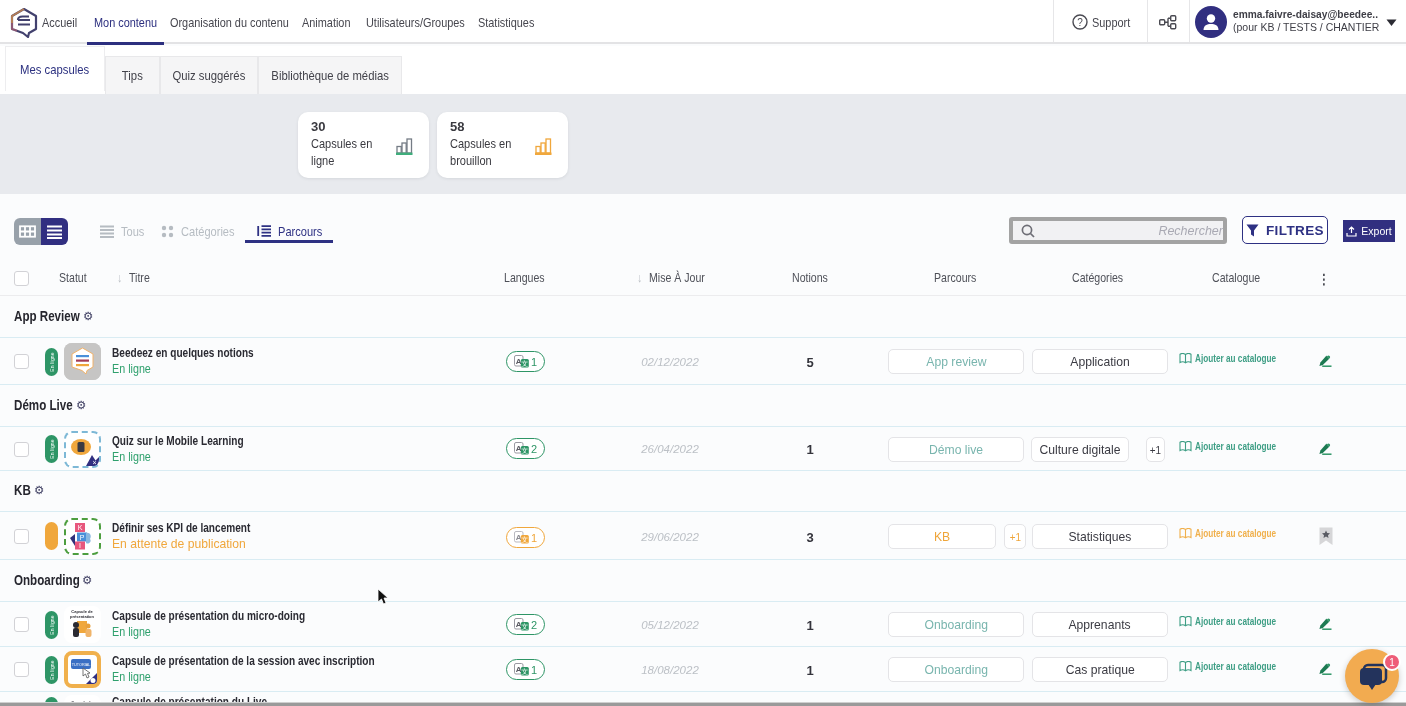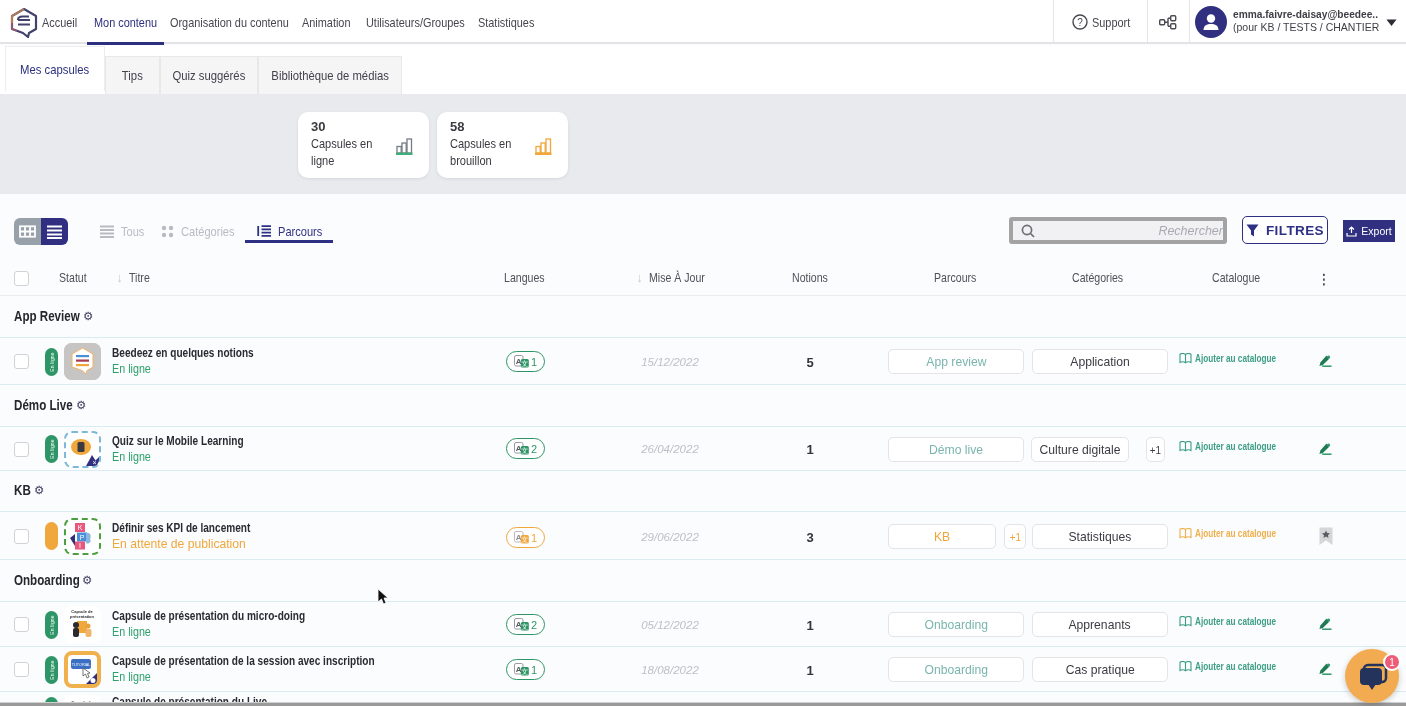--- a/index.html
+++ b/index.html
@@ -253,21 +253,21 @@
     <div class="rstate green" style="top:23px">En ligne</div>
     <div class="langpill" style="top:13px;border-color:#2e9566;">
       <svg width="15" height="13" viewBox="0 0 15 13">
           <rect x="0.5" y="0.5" width="8.5" height="10.5" rx="1.5" fill="#fff" stroke="#9a9aa2" stroke-width="1"></rect>
           <text x="4.7" y="8.6" font-size="8" font-weight="bold" fill="#5a5a62" text-anchor="middle" font-family="Liberation Sans">A</text>
           <rect x="6.8" y="4" width="8" height="8.5" rx="1.5" fill="#2e9566"></rect>
           <text x="10.8" y="10.6" font-size="7" fill="#fff" text-anchor="middle" font-family="Liberation Sans">文</text>
         </svg>
       <span style="font-size:11px;color:#2e9566;">1</span>
     </div>
-    <div class="rdate" style="top:18px">15/12/2022</div>
+    <div class="rdate" style="top:18px">02/12/2022</div>
     <div class="rnum" style="top:17px">5</div>
     <div class="chip teal" style="left:888px;top:11px;width:136px;">
         <i>App review</i>
       </div>
     <div class="chip dark" style="left:1032px;top:11px;width:136px;">
         <i>Application</i>
       </div>
     <div class="cata g" style="top:15px">
       <svg width="13" height="11" viewBox="0 0 13 11">
           <path d="M6.5 1.5 C5 0.3 2.5 0.3 1 1.2 V9.5 C2.5 8.6 5 8.6 6.5 9.8 C8 8.6 10.5 8.6 12 9.5 V1.2 C10.5 0.3 8 0.3 6.5 1.5 Z M6.5 1.5 V9.8" fill="none" stroke="#3e9e85" stroke-width="1.1"></path>

